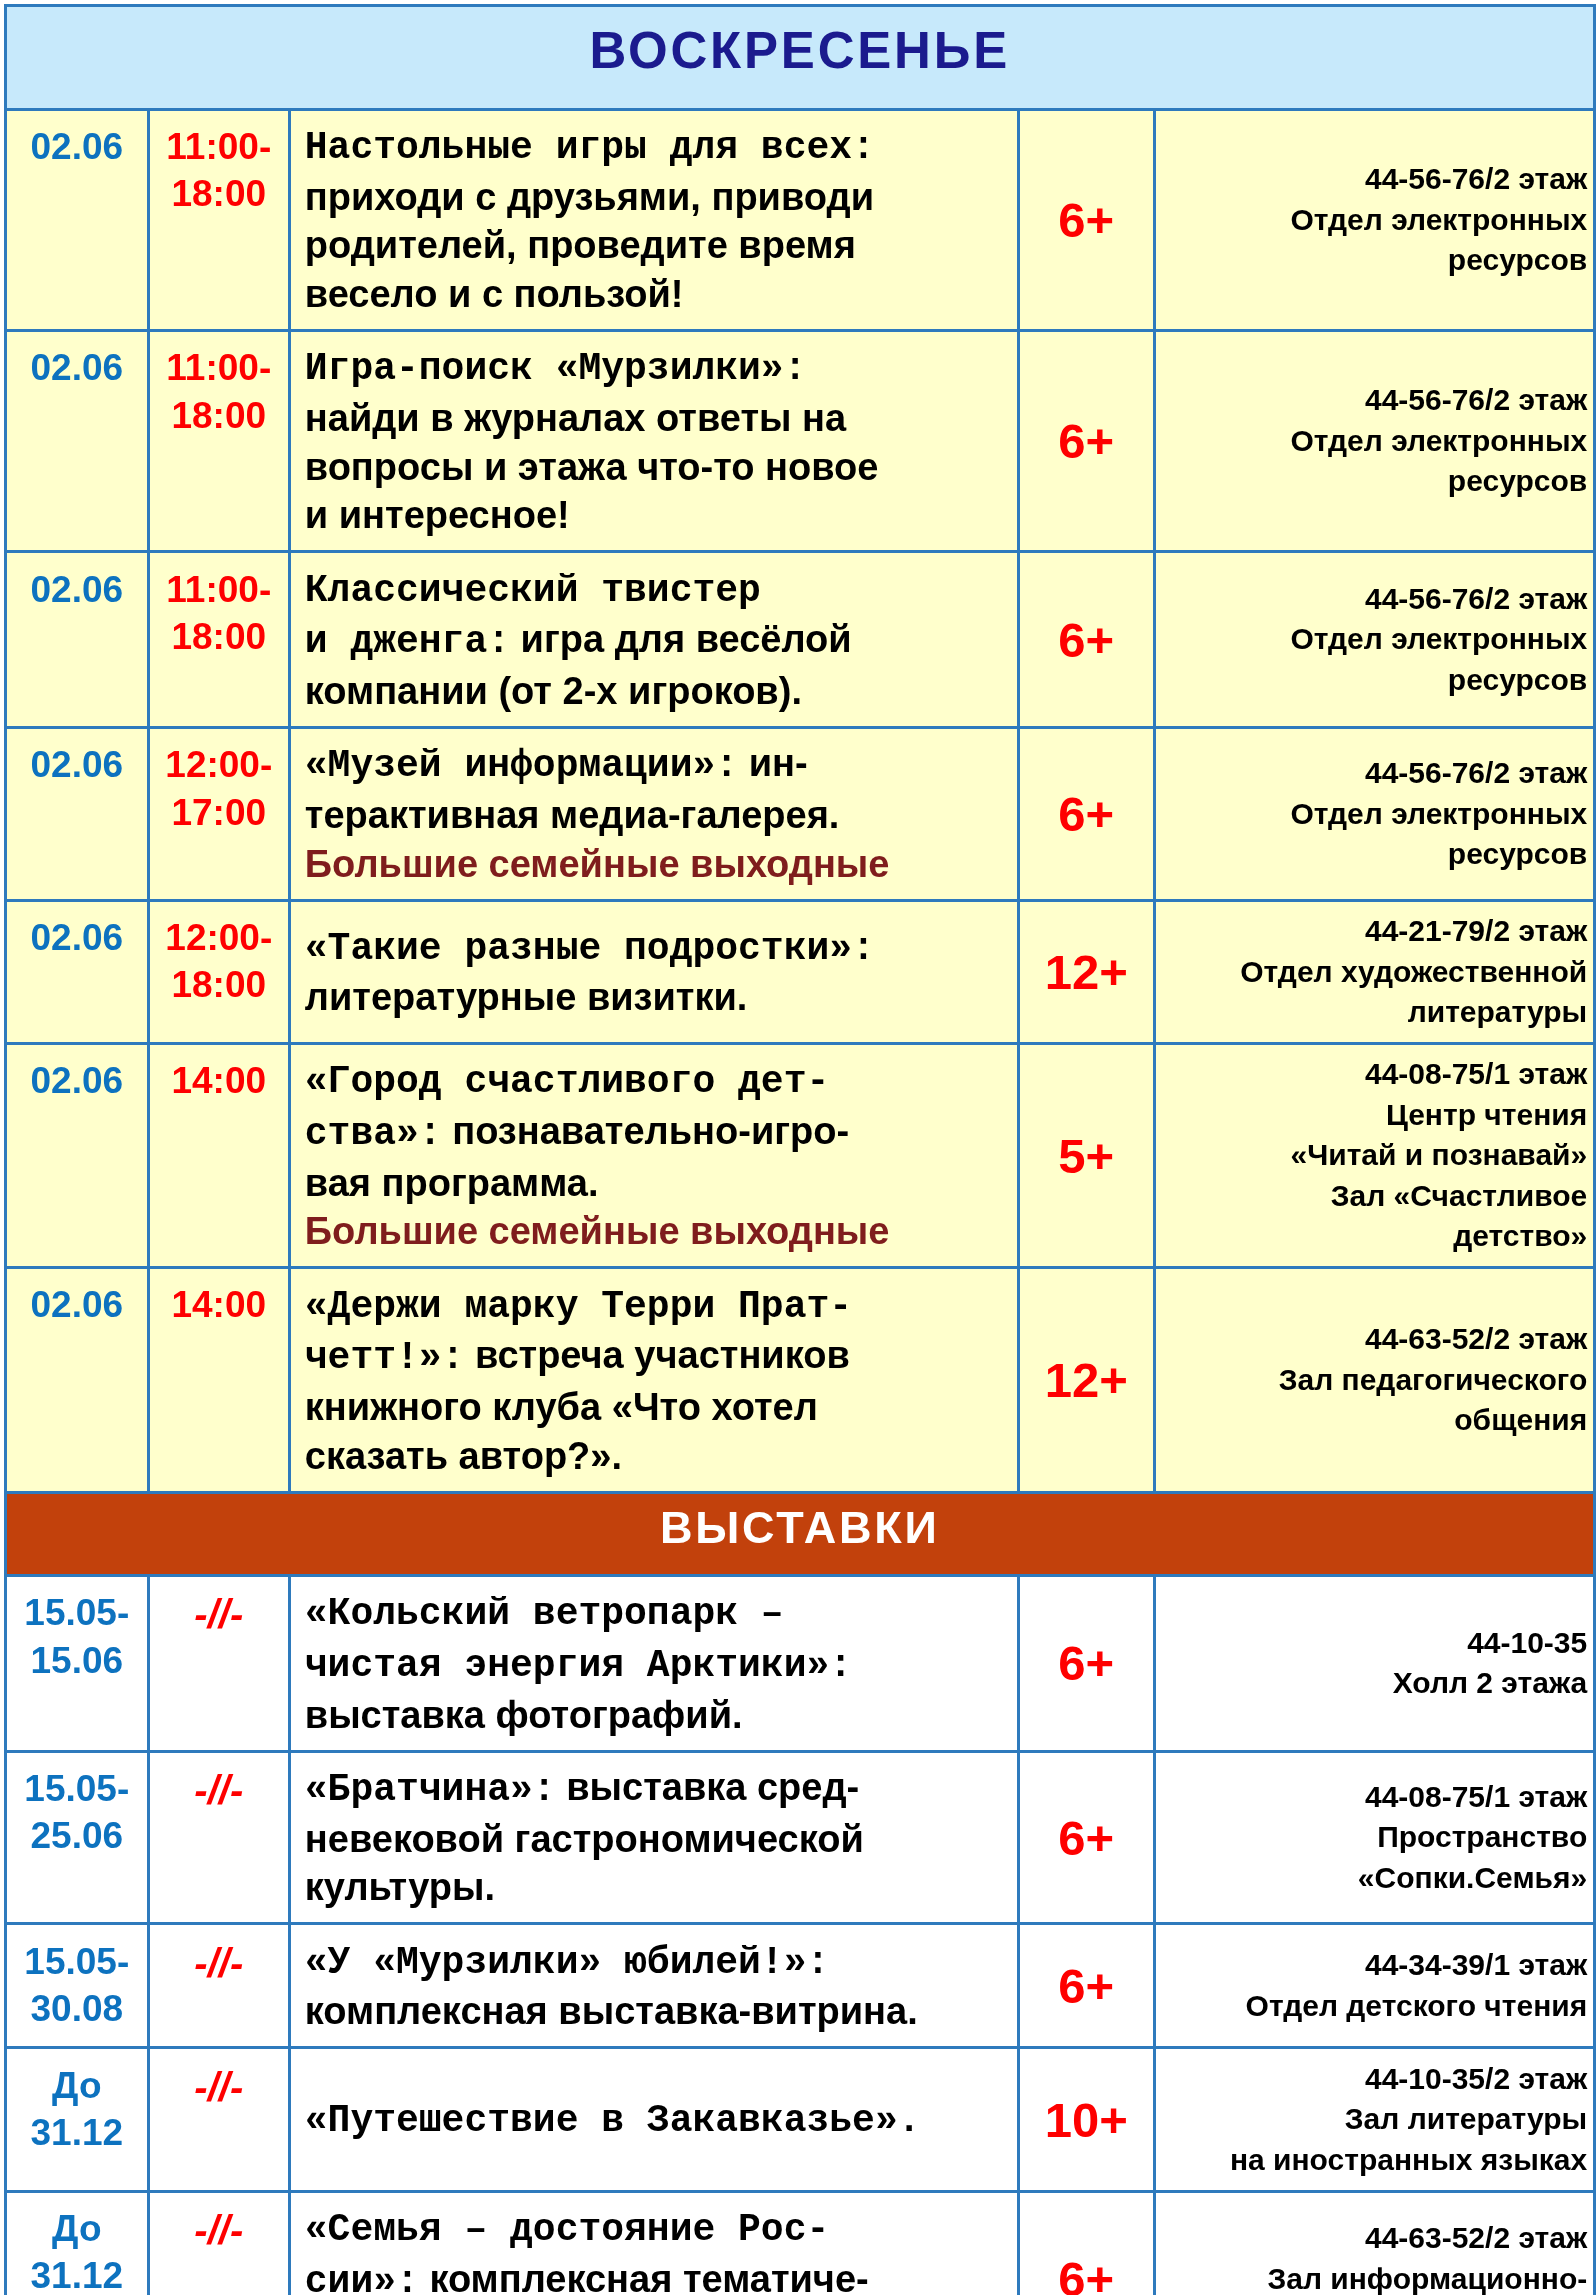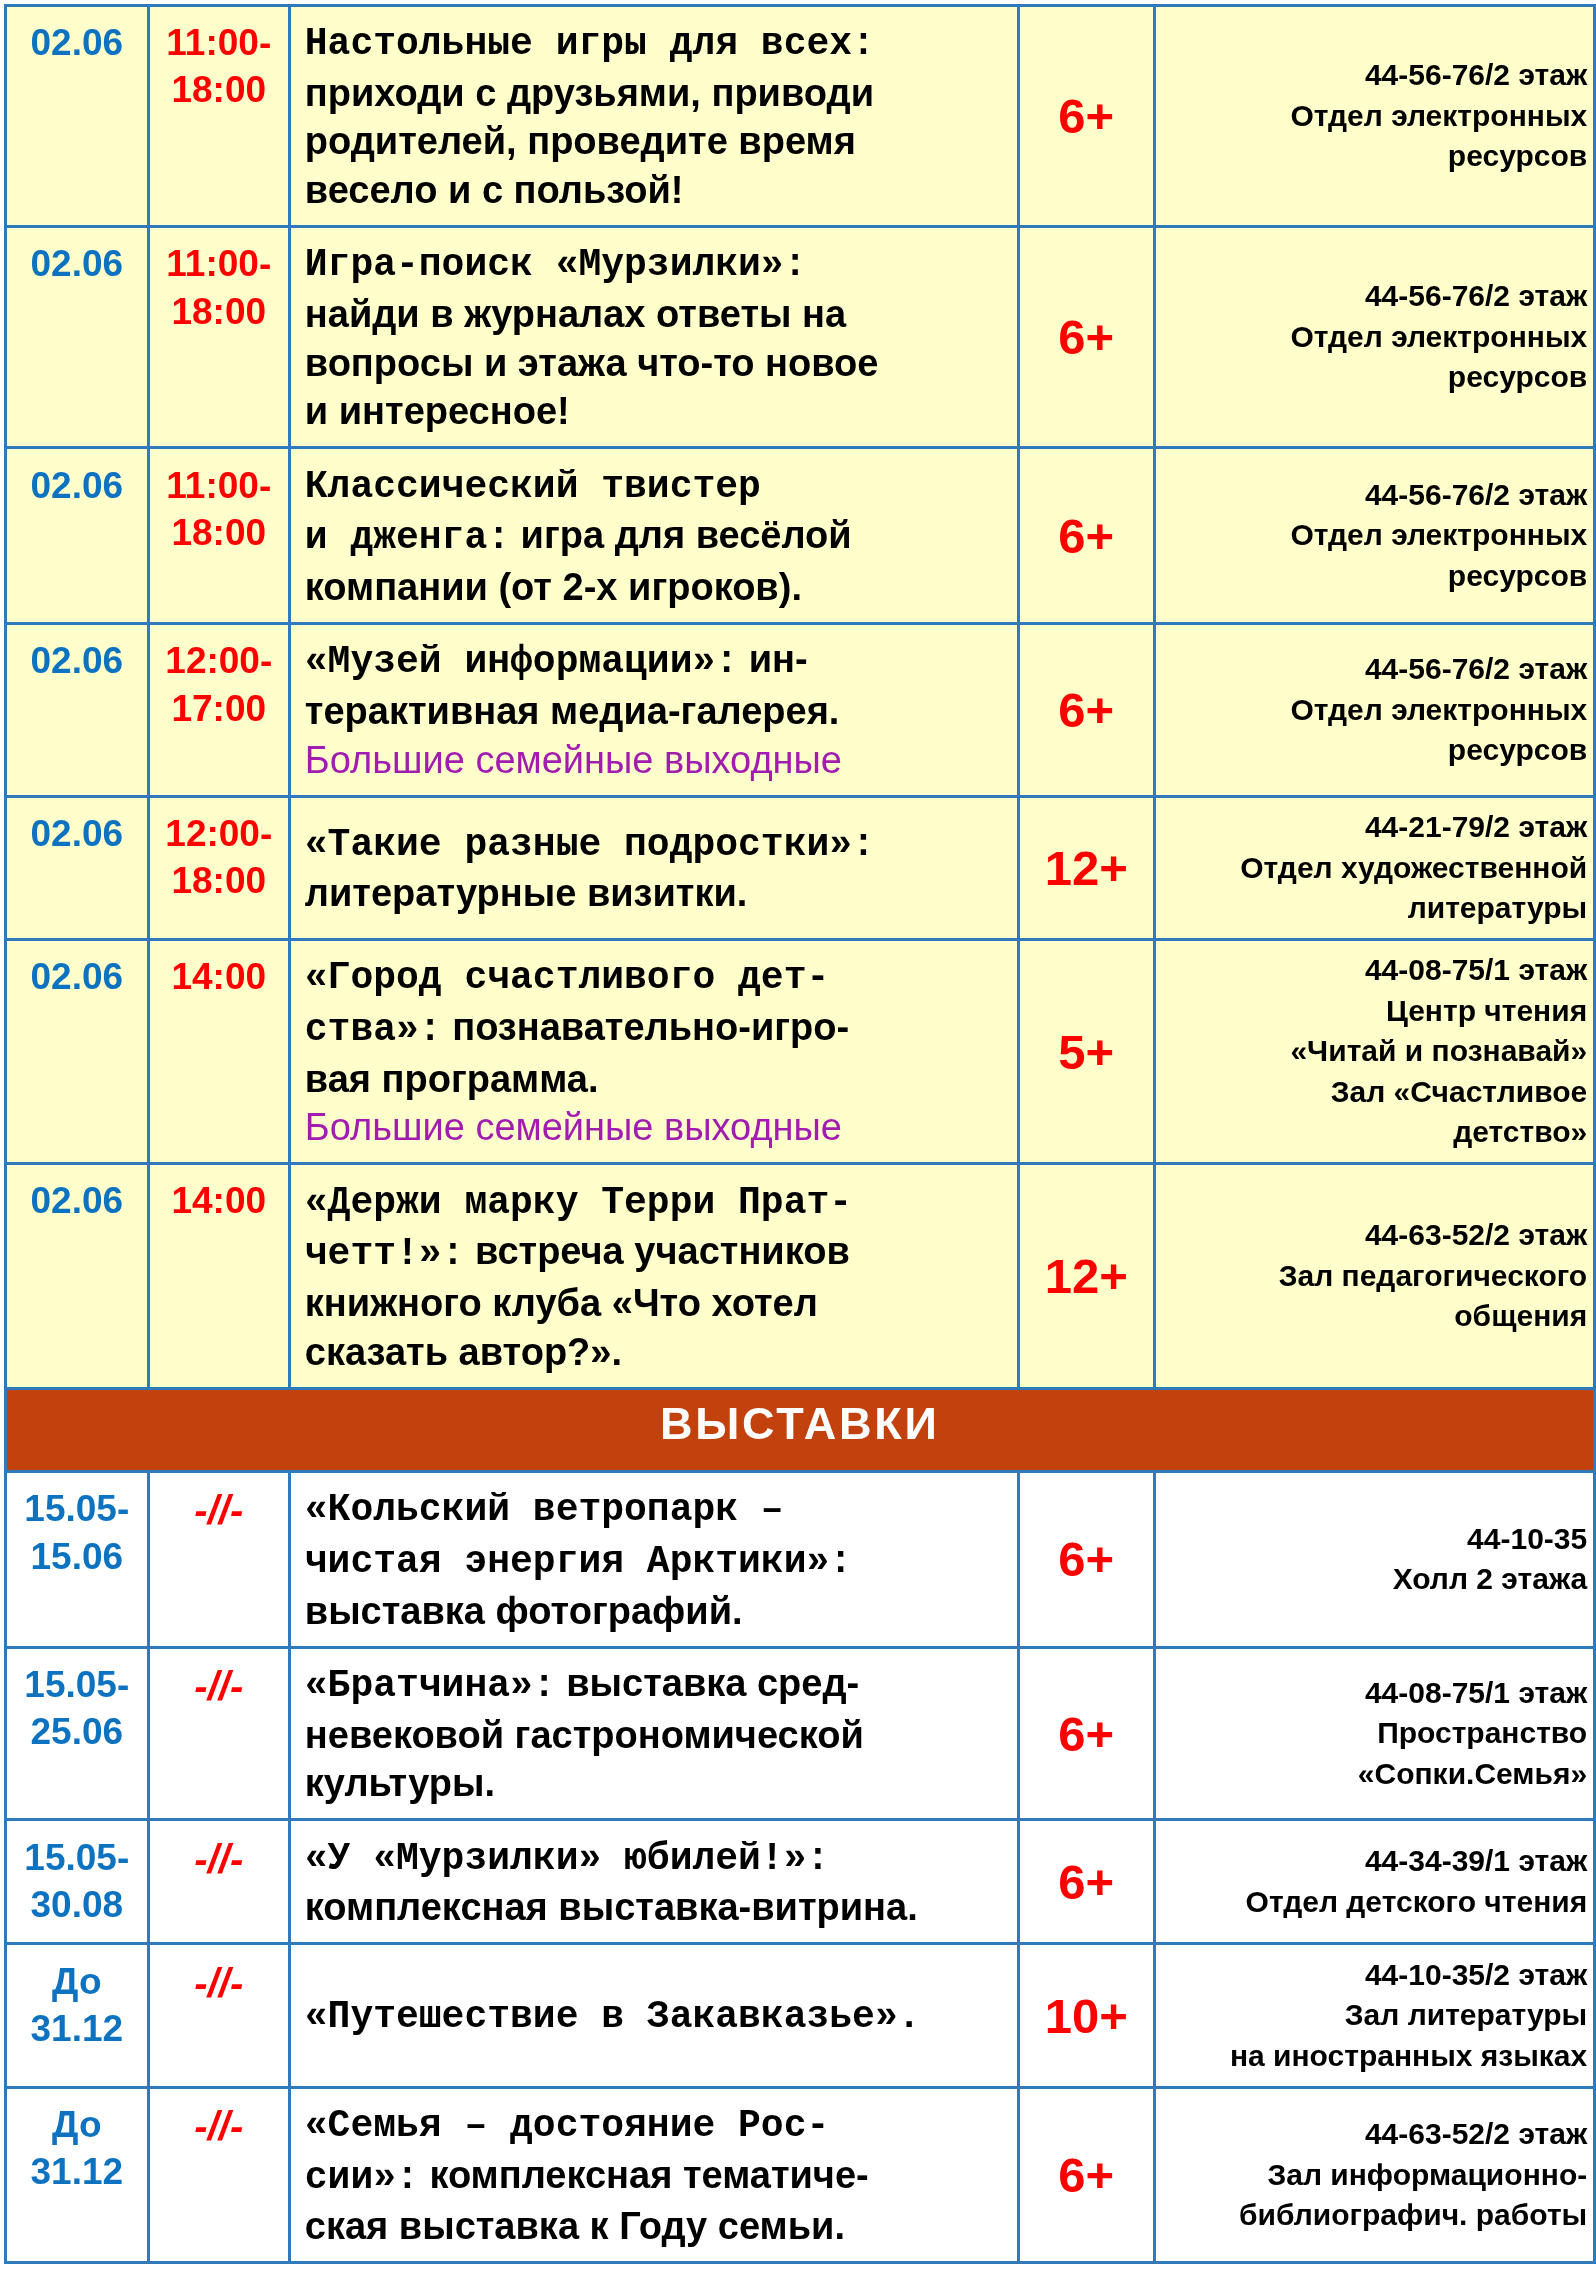--- a/index.html
+++ b/index.html
@@ -10,36 +10,39 @@
   .section-header.sunday{font-size:51px;padding:14px 0 28px 0;}
   .section-header.exhibitions{font-size:45px;padding:8.5px 0 20px 0;}
   .cell-date,.cell-time{vertical-align:top;text-align:center;padding-top:12.2px;
       font-weight:bold;font-size:37px;line-height:1.28;margin-left:48px;}
   .cell-date{color:#0d72bf;}
   .cell-time{color:#fe0000;}
   .cell-time.ditto div{font-style:italic;font-size:40px;}
   .cell-desc{padding:10.4px 14px;font-size:38px;line-height:1.28;color:#000000;}
   .cell-desc .n{font-weight:700;}
   .cell-desc .b{font-weight:bold;font-family:Liberation Mono, monospace;}
-  .cell-desc .r{font-weight:normal;color:#a21caf;}
+  .cell-desc .r{font-weight:bold;color:#7f1d1d;}
   .cell-age{color:#fe0000;font-weight:bold;font-size:49px;text-align:center;}
   .cell-loc{font-weight:bold;font-size:30px;line-height:1.35;text-align:right;padding:9.4px 5.6px;color:#000;}
 </style>
 </head>
 <body>
 
 <table>
   <colgroup>
     <col style="width:143px">
     <col style="width:141px">
     <col style="width:729px">
     <col style="width:136px">
     <col style="width:440px">
   </colgroup>
   <tbody>
+      <tr class="header-row">
+        <td class="section-header sunday" colspan="5" style="background: rgb(199, 233, 251); color: rgb(27, 27, 142);">ВОСКРЕСЕНЬЕ</td>
+      </tr>
       <tr class="event-row" style="background: rgb(255, 255, 204);">
         <td class="cell-date">
           <div>02.06</div>
         </td>
         <td class="cell-time">
           <div>11:00-</div>
           <div>18:00</div>
         </td>
         <td class="cell-desc">
           <div class="line"><span class="b">Настольные игры для всех:</span></div>

